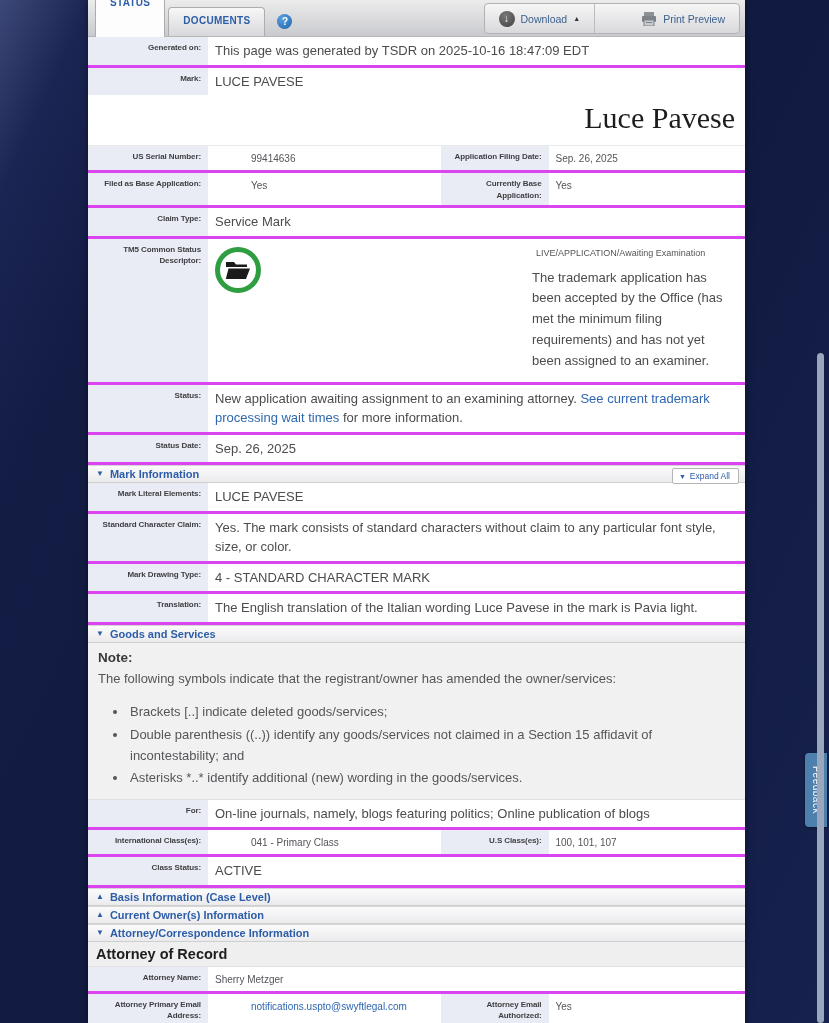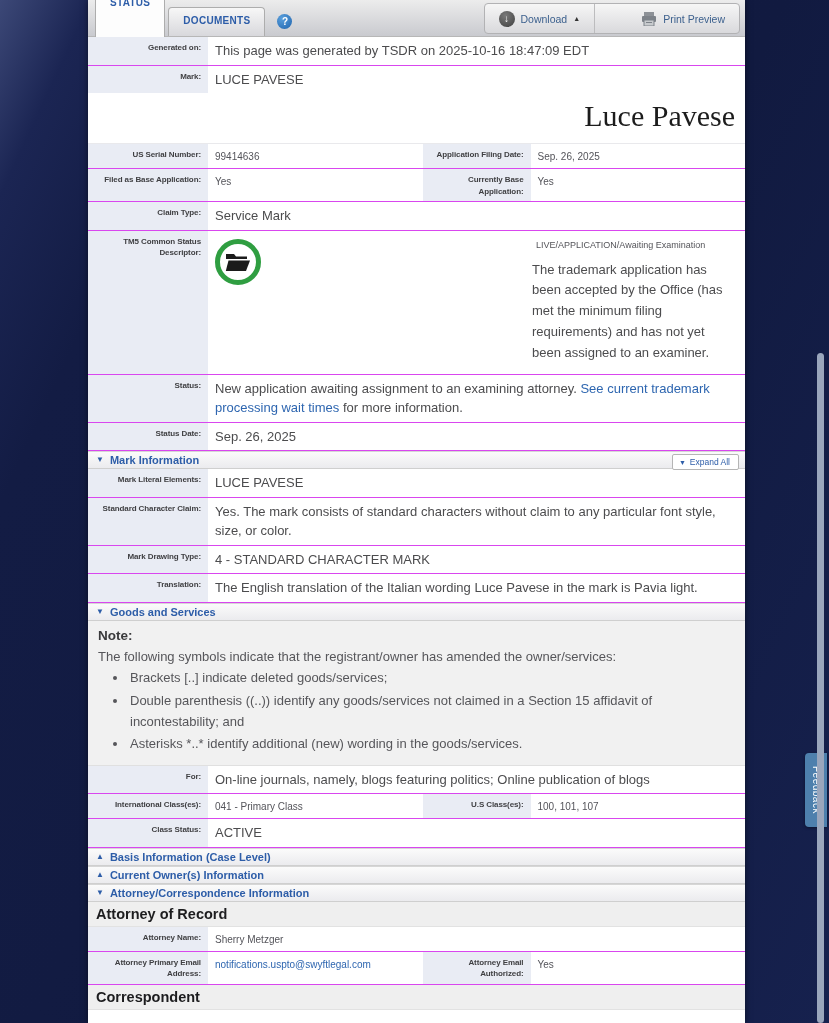--- a/index.html
+++ b/index.html
@@ -46,30 +46,30 @@
     font-size:10.5px; color:#3d618e; cursor:pointer;
   }
   .tool-btn + .tool-btn { border-left:1px solid #bcbcbe;padding-left:46px; }
   .dl-circle {
     width:16px; height:16px; border-radius:50%;
     background:radial-gradient(circle at 40% 30%, #7a7a7a, #3f3f3f);
     color:#fff; text-align:center; line-height:16px; font-size:10px;
   }
   .caret-up { font-size:7px; color:#333; }
   
-  .row { display:flex; border-bottom:1px solid #d946ef; background:#fff; }
+  .row { display:flex; border-bottom:3px solid #d946ef; background:#fff; }
   .lbl {
     width:122px; min-width:122px; background:#e9ecf4;
     font-size:8px; font-weight:bold; color:#3f3f42; text-align:right;
     padding:5px 7px 4px; line-height:1.45; letter-spacing:-.1px;
     border-right:2px solid #fff;
   }
   .val { flex:1; padding:4px 8px 4px 5px; font-size:13px; color:#4c4c4e; line-height:1.5; }
   .val.small { font-size:10px; padding-top:5px; color:#54545a; }
-  .val1 { width:133px; min-width:133px; }
+  .val1 { width:133px; min-width:133px;margin-left:36px; }
   .lbl2 { width:110px; min-width:110px; }
   .val2 { flex:1; }
   a.lnk, .lnk { color:#2e66b0; text-decoration:none; cursor:pointer; }
   
   .mark-image-row { border-bottom:1px solid #e9e9ec; padding:6px 10px 10px; }
   .mark-image { font-family:"Liberation Serif", serif; font-size:30px; color:#1c1c1c; text-align:right; }
   
   .tm5-val { flex:1; display:flex; padding:6px 8px 10px 5px; }
   .tm5-icon-wrap { width:317px; }
   .tm5-circle {
@@ -91,21 +91,21 @@
     position:absolute; right:6px; top:2px;
     background:#fff; border:1px solid #b5b5b5; border-radius:2px;
     font-size:8.5px; color:#2d5da8; padding:2px 8px 2px 6px;
     display:flex; gap:4px; align-items:center; cursor:pointer;
   }
   .expand-all .tri { font-size:7px; }
   
   .note-block { background:#f1f1f1; border-bottom:1px solid #e0e0e0; padding:4px 10px 10px; }
   .note-title { font-size:13.5px; font-weight:bold; color:#3a3a3c; padding:3px 0 4px; }
   .note-intro { font-size:13px; color:#56565a; line-height:1.6; }
-  .note-block ul { margin:0 0 0 30px; }
+  .note-block ul { margin:12px 0 0 30px; }
   .note-block li { font-size:13px; color:#56565a; line-height:1.62; padding-left:2px; margin-bottom:1px; }
   
   .sub-heading {
     background:#efefef; border-bottom:1px solid #e2e2e2;
     font-size:14.5px; font-weight:bold; color:#1d1d1f; padding:4px 8px;
   }
   
   .feedback-tab {
     position:absolute; right:2px; top:753px; width:22px; height:74px;
     background:#4e80ad; border-radius:4px 0 0 4px;

